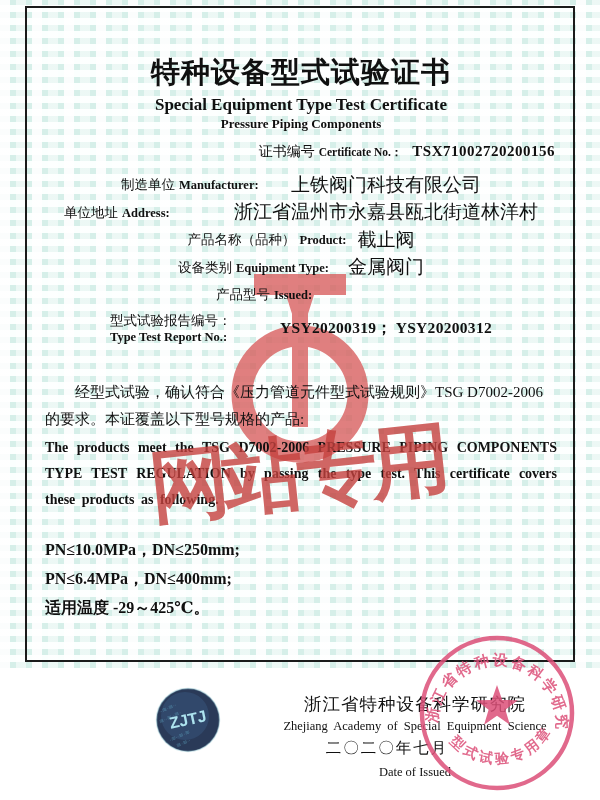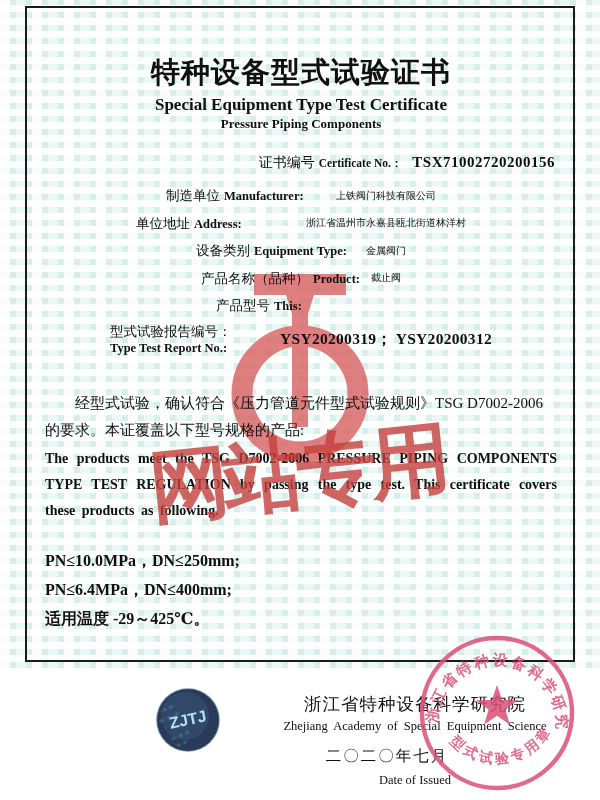--- a/index.html
+++ b/index.html
@@ -10,41 +10,41 @@
       repeating-linear-gradient(90deg, rgba(255,255,255,.9) 0 10px, rgba(255,255,255,0) 10px 32px),
       repeating-linear-gradient(90deg, rgba(255,255,255,0) 0 16px, rgba(255,255,255,.55) 16px 26px, rgba(255,255,255,0) 26px 32px),
       repeating-linear-gradient(0deg, #d6efe9 0 6px, #fbfffe 6px 13px);
   }
   .frame{position:absolute;left:25px;top:6px;right:25px;bottom:6px;border:2px solid #1b1b1b;}
   .content{position:absolute;left:45px;right:43px;top:14px;z-index:2;color:#101010;}
   .t-zh{font-size:29px;font-weight:700;text-align:center;margin-top:40px;line-height:36px;letter-spacing:1px;}
   .t-en{font-size:17px;font-weight:700;text-align:center;margin-top:4px;line-height:22px;}
   .t-zh2{font-size:19px;text-align:center;margin-top:2px;line-height:25px;}
   .t-en2{font-size:13px;font-weight:700;text-align:center;line-height:16px;}
-  .certline{margin-top:21px;text-align:right;padding-right:2px;white-space:nowrap;}
+  .certline{margin-top:10px;text-align:right;padding-right:2px;white-space:nowrap;}
   .certline .zh{font-size:14px;}
   .certline .en{font-size:11.5px;font-weight:700;}
   .certline .no{font-size:15px;font-weight:700;letter-spacing:.5px;margin-left:6px;}
   .fields{margin-top:10px;}
   .frow{display:flex;align-items:center;min-height:27.5px;justify-content:center;}
   .frow .lbl{width:170px;flex:none;}
   .lbl .zh{font-size:13.5px;}
   .lbl .en{font-size:12.5px;font-weight:700;}
-  .frow .val{font-size:10px;}
+  .frow .val{font-size:19px;}
   .frow.b .val{font-weight:700;font-size:15.5px;letter-spacing:.3px;}
   .frow.two{min-height:40px;}
   .frow.two .lbl div{line-height:16px;}
   .para{margin-top:30px;}
   .para .zh{font-size:15px;line-height:27px;text-indent:2em;margin:0;}
   .para .en{font-size:14px;line-height:26px;font-weight:700;text-align:justify;margin:2px 0 0 0;word-spacing:3px;}
   .specs{margin-top:22px;font-weight:700;font-size:16px;line-height:29px;}
   .footer{position:absolute;left:268px;top:694px;width:294px;text-align:center;z-index:2;color:#101010;}
   .footer .org-zh{font-size:17.5px;letter-spacing:1px;line-height:21px;}
   .footer .org-en{font-size:12.5px;line-height:16px;margin-top:3px;word-spacing:3px;}
-  .footer .date{font-size:15.5px;letter-spacing:2px;line-height:19px;margin-top:12px;position:relative;left:-28px;}
+  .footer .date{font-size:15.5px;letter-spacing:2px;line-height:19px;margin-top:4px;position:relative;left:-28px;}
   .footer .date-lab{font-size:12.5px;margin-top:8px;}
   .wm-logo{position:absolute;left:228px;top:272px;z-index:1;opacity:.78;}
   .wm-text{position:absolute;left:150px;top:436px;z-index:5;font-family:"Liberation Sans","DejaVu Sans",sans-serif;
     font-size:80px;font-weight:700;color:#c5413e;opacity:.8;letter-spacing:-6px;white-space:nowrap;
     transform:rotate(-6deg);transform-origin:left center;}
   .stamp{position:absolute;left:413px;top:633px;z-index:4;opacity:.85;}
   .sticker{position:absolute;left:155px;top:687px;z-index:3;opacity:.94;}
 </style>
 </head>
 <body>
@@ -75,29 +75,29 @@
     <div class="fields">
       <div class="frow">
         <span class="lbl"><span class="zh">制造单位</span> <span class="en">Manufacturer:</span></span>
         <span class="val">上铁阀门科技有限公司</span>
       </div>
       <div class="frow">
         <span class="lbl"><span class="zh">单位地址</span> <span class="en">Address:</span></span>
         <span class="val">浙江省温州市永嘉县瓯北街道林洋村</span>
       </div>
       <div class="frow">
+        <span class="lbl"><span class="zh">产品名称（品种）</span> <span class="en">Product:</span></span>
+        <span class="val">截止阀</span>
+      </div>
+      <div class="frow">
         <span class="lbl"><span class="zh">设备类别</span> <span class="en">Equipment Type:</span></span>
         <span class="val">金属阀门</span>
       </div>
-      <div class="frow">
-        <span class="lbl"><span class="zh">产品名称（品种）</span> <span class="en">Product:</span></span>
-        <span class="val">截止阀</span>
-      </div>
       <div class="frow b">
-        <span class="lbl"><span class="zh">产品型号</span> <span class="en">This:</span></span>
+        <span class="lbl"><span class="zh">产品型号</span> <span class="en">Issued:</span></span>
       </div>
       <div class="frow b two">
         <span class="lbl">
           <div class="zh">型式试验报告编号：</div>
           <div class="en">Type Test Report No.:</div>
         </span>
         <span class="val">YSY20200319； YSY20200312</span>
       </div>
     </div>
 

